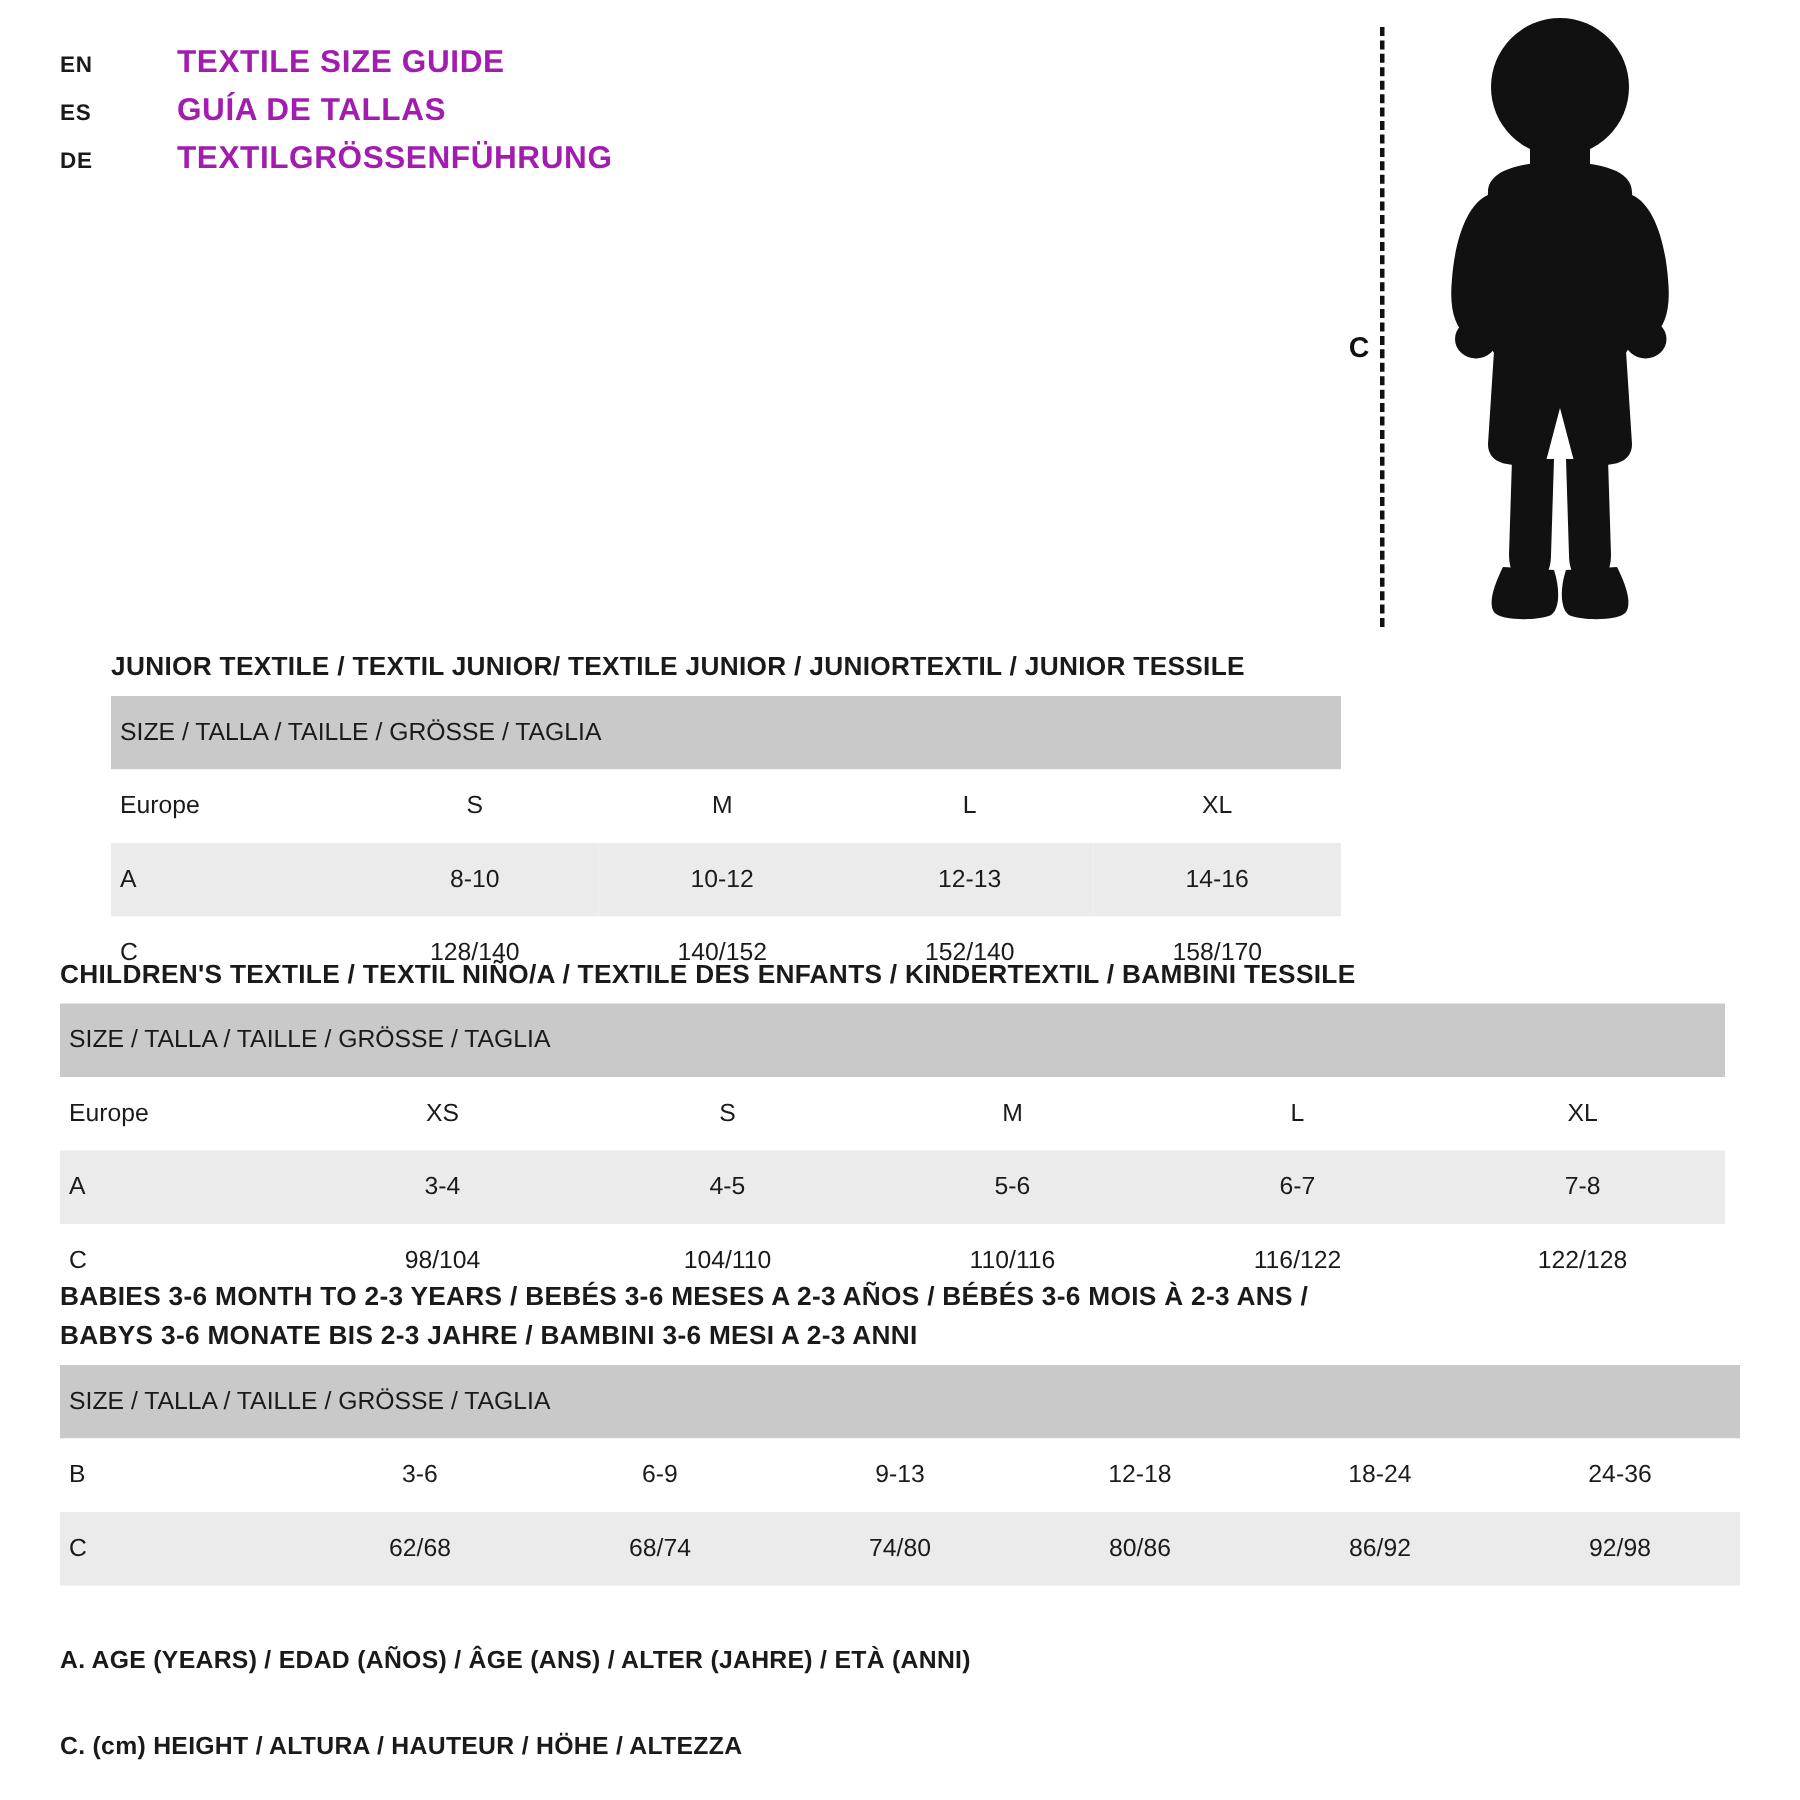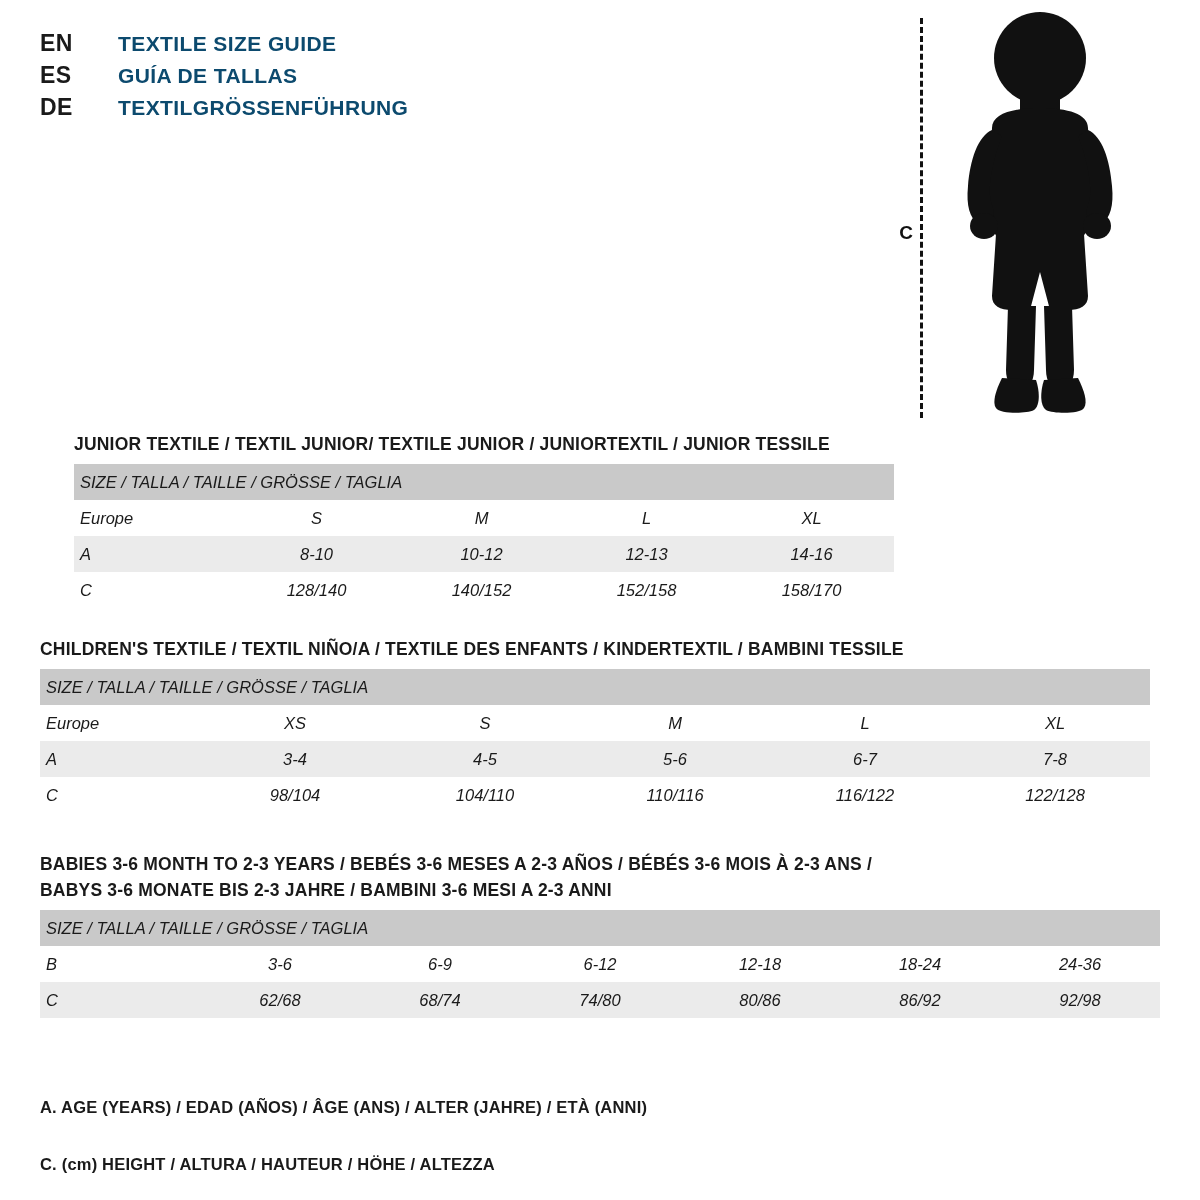--- a/index.html
+++ b/index.html
@@ -24,30 +24,30 @@
     top: 30px;
     width: 620px;
   }
   .title-row {
     display: flex;
     align-items: baseline;
     height: 32px;
   }
   .title-lang {
     width: 78px;
-    font-size: 23px;
+    font-size: 15px;
     font-weight: bold;
     letter-spacing: 0.5px;
     color: #1a1a1a;
   }
   .title-text {
     font-size: 21px;
     font-weight: bold;
     letter-spacing: 0.4px;
-    color: #0c4a6e;
+    color: #a21caf;
     text-transform: uppercase;
   }
 
   
   .figure-area {
     position: absolute;
     right: 55px;
     top: 10px;
     width: 250px;
     height: 410px;
@@ -98,25 +98,24 @@
   .section-title.two-line { white-space: normal; }
 
   
   table.size-table {
     border-collapse: collapse;
     table-layout: fixed;
   }
   table.size-table td {
     font-size: 16.5px;
     color: #1a1a1a;
-    height: 36px;
+    height: 49px;
     padding: 0 6px;
     vertical-align: middle;
     white-space: nowrap;
-    font-style: italic;
   }
   td.lbl {
     text-align: left;
     padding-left: 8px;
   }
   td.val {
     text-align: center;
   }
   tr.head td {
     background: #c9c9c9;
@@ -229,21 +228,21 @@
           <td class="lbl">A</td>
           <td class="val">8-10</td>
           <td class="val">10-12</td>
           <td class="val">12-13</td>
           <td class="val">14-16</td>
         </tr>
         <tr class="plain">
           <td class="lbl">C</td>
           <td class="val">128/140</td>
           <td class="val">140/152</td>
-          <td class="val">152/158</td>
+          <td class="val">152/140</td>
           <td class="val">158/170</td>
         </tr>
       </tbody>
     </table>
   </div>
 
   <div class="section" style="top:635px;">
     <div class="section-title">CHILDREN'S TEXTILE / TEXTIL NIÑO/A / TEXTILE DES ENFANTS / KINDERTEXTIL / BAMBINI TESSILE</div>
     <table class="size-table" style="width:1110px;">
       <colgroup>
@@ -300,21 +299,21 @@
           <col style="width:160px">
       </colgroup>
       <tbody>
         <tr class="head">
           <td class="lbl" colspan="7">SIZE / TALLA / TAILLE / GRÖSSE / TAGLIA</td>
         </tr>
         <tr class="plain">
           <td class="lbl">B</td>
           <td class="val">3-6</td>
           <td class="val">6-9</td>
-          <td class="val">6-12</td>
+          <td class="val">9-13</td>
           <td class="val">12-18</td>
           <td class="val">18-24</td>
           <td class="val">24-36</td>
         </tr>
         <tr class="alt">
           <td class="lbl">C</td>
           <td class="val">62/68</td>
           <td class="val">68/74</td>
           <td class="val">74/80</td>
           <td class="val">80/86</td>

